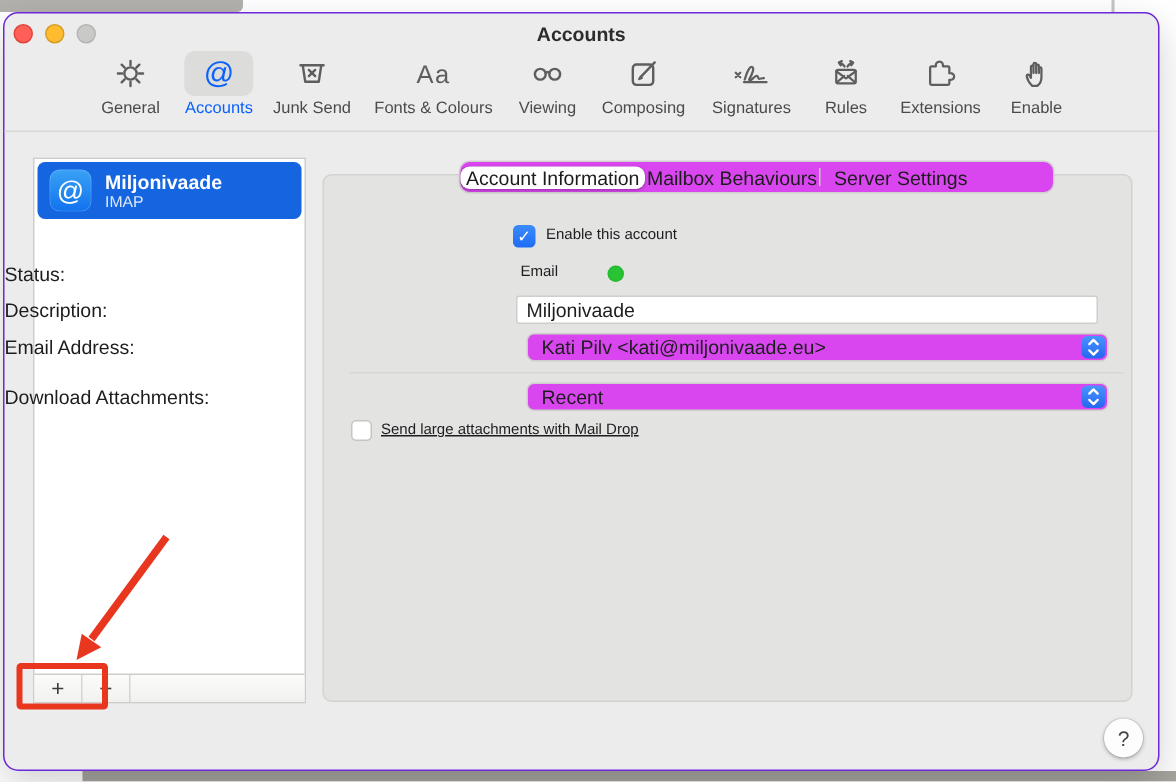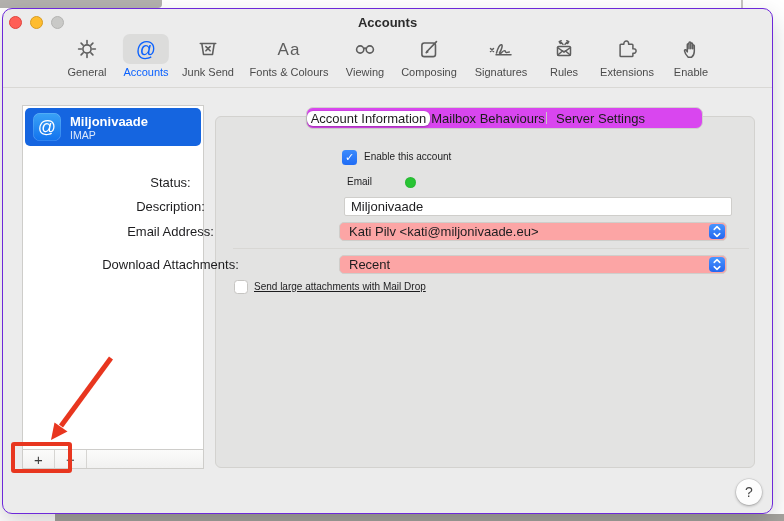--- a/index.html
+++ b/index.html
@@ -95,38 +95,38 @@
     display:flex; align-items:center; justify-content:center;
     font-size:13px; color:#1c1c1c; white-space:nowrap; cursor:default;
   }
   .seg.selected {
     background:#ffffff; border-radius:6px;
     box-shadow:0 0 0 0.5px rgba(0,0,0,.06), 0 1px 2.5px rgba(0,0,0,.28);
   }
   .seg-div { width:1px; height:12px; background:#c9c8c5; align-self:center; }
 
   
-  .flabel { position:absolute; left:0; width:335px; text-align:center; font-size:13px; color:#1d1d1f; line-height:14px; }
+  .flabel { position:absolute; left:0; width:335px; text-align:left; font-size:13px; color:#1d1d1f; line-height:14px; }
   .fvalue { font-size:10px; color:#1d1d1f; }
   .checkbox {
     width:15px; height:15px; border-radius:3.5px;
     display:flex; align-items:center; justify-content:center;
   }
   .checkbox.on { background:linear-gradient(#3c8bfc,#1f6cf5); color:#fff; font-size:11px; font-weight:bold; }
   .checkbox.off { width:14px; height:14px; background:#fff; border:1px solid #c6c5c2; border-radius:3.5px; }
   .status-dot { width:11px; height:11px; border-radius:50%; background:#28c434; box-shadow:inset 0 0 2px rgba(0,0,0,.15); }
   .text-field {
     left:341px; width:388px; height:19px;
     background:#fff; border:1px solid #cfcecb; border-radius:2px;
     font-size:13px; color:#1d1d1f; padding:0 6px;
     font-family:"Liberation Sans","DejaVu Sans",sans-serif;
   }
   .popup {
-    left:336px; width:388px; height:19px;
-    background:#fca5a5; border:1px solid #cfcecb; border-radius:5px;
+    left:348px; width:388px; height:19px;
+    background:#d946ef; border:1px solid #cfcecb; border-radius:5px;
   }
   .popup .pop-text { position:absolute; left:9px; top:0; line-height:18px; font-size:13px; color:#1d1d1f; }
   .stepper {
     position:absolute; right:1px; top:1px; bottom:1px; width:16px; border-radius:4px;
     background:linear-gradient(#4795ff,#2667ef);
     display:flex; align-items:center; justify-content:center;
   }
   .form-sep { left:230px; top:239px; width:516px; height:1px; background:#d8d7d4; }
 
   .help-btn {

